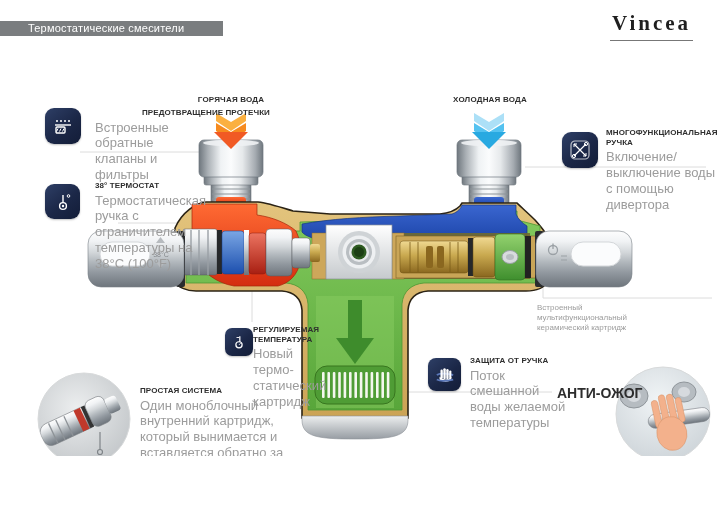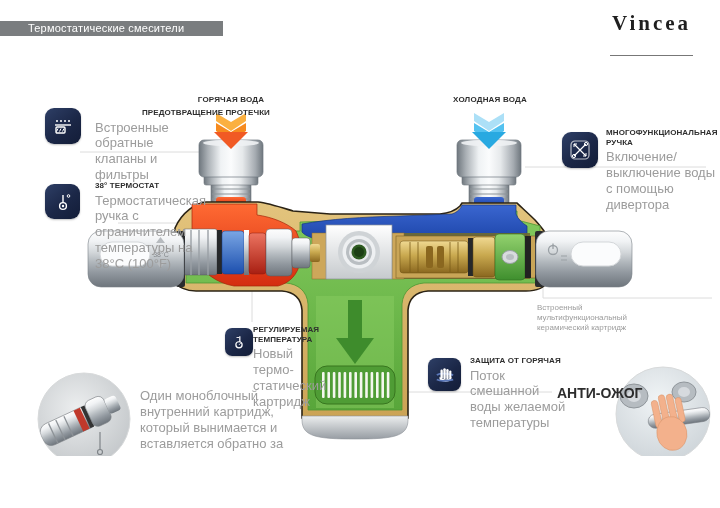--- a/index.html
+++ b/index.html
@@ -2,21 +2,21 @@
 <html><head>
 <meta charset="utf-8">
 <style>
   html,body{margin:0;padding:0;}
   .page{position:relative;width:720px;height:456px;background:#ffffff;overflow:hidden;
         font-family:"Liberation Sans",sans-serif;}
   
   .hdr-bar{position:absolute;left:0;top:21px;width:223px;height:15px;background:#7a7d7f;}
   .hdr-bar span{display:block;padding-left:28px;font-size:11px;line-height:15px;color:#ffffff;letter-spacing:.2px;}
   .logo{position:absolute;left:610px;top:11px;font-family:"Liberation Serif",serif;font-weight:bold;
-        font-size:21px;letter-spacing:3px;color:#1f1f1f;border-bottom:1px solid #777;padding:0 2px 19px 2px;}
+        font-size:21px;letter-spacing:3px;color:#1f1f1f;border-bottom:1px solid #777;padding:0 2px 4px 2px;}
   
   .wlabel{position:absolute;width:120px;text-align:center;font-size:8px;font-weight:bold;color:#2d2d2d;letter-spacing:.2px;}
   
   .ico{position:absolute;width:36px;height:36px;border-radius:9px;
        background:linear-gradient(140deg,#2e3f66 0%,#1b2747 55%,#131d38 100%);
        display:flex;align-items:center;justify-content:center;box-shadow:0 1px 2px rgba(0,0,0,.25);}
   .ico.sm{width:28px;height:28px;border-radius:7px;}
   .ico.md{width:33px;height:33px;border-radius:8px;}
   .ct{position:absolute;}
   .c-title{font-size:8px;font-weight:bold;color:#2e2e2e;line-height:1.2;letter-spacing:.1px;}
@@ -344,20 +344,21 @@
       <circle cx="11" cy="15" r="1.2" fill="#ffffff" stroke="none"></circle>
       <circle cx="16.5" cy="5" r="1.3" stroke-width="1"></circle>
     </svg>
   </div>
   <div class="ct ov" style="left:95px;top:181px;width:130px">
     <div class="c-title">38° ТЕРМОСТАТ</div>
     <div class="c-body" style="width:126px">Термостатическая ручка с ограничителем температуры на 38°C (100°F)</div>
   </div>
 
   <div class="ct ov" style="left:140px;top:386px;width:172px">
+    <div class="c-title">ПРОСТАЯ СИСТЕМА</div>
     <div class="c-body" style="width:168px">Один моноблочный внутренний картридж, который вынимается и вставляется обратно за считанные секунды</div>
   </div>
 
   <div class="ico ov" style="left:562px;top:132px">
     <svg width="24" height="24" viewBox="0 0 24 24" fill="none" stroke="#ffffff" stroke-width="1.2">
       <rect x="3" y="3" width="18" height="18" rx="4" opacity=".7"></rect>
       <path d="M6,6 L18,18 M18,6 L6,18"></path>
       <path d="M6,6 l3,0 M6,6 l0,3 M18,18 l-3,0 M18,18 l0,-3" stroke-width="1"></path>
       <circle cx="6" cy="18" r="1.6" stroke-width="1"></circle>
         <circle cx="18" cy="6" r="1.6" stroke-width="1"></circle>
@@ -390,21 +391,21 @@
         <rect x="6" y="5" width="2.6" height="10" rx="1.3"></rect>
         <rect x="9.2" y="3.5" width="2.6" height="12" rx="1.3"></rect>
         <rect x="12.4" y="4.5" width="2.6" height="11" rx="1.3"></rect>
         <rect x="15.6" y="6" width="2.4" height="9" rx="1.2"></rect>
         <path d="M5,13 q7,6 13,0 l0,3 q-6,5 -13,0 Z"></path>
       </g>
       <path d="M2,16 q5,3 18,0" stroke="#5a77b8" stroke-width="2" fill="none"></path>
     </svg>
   </div>
   <div class="ct ov" style="left:470px;top:356px;width:110px">
-    <div class="c-title">ЗАЩИТА ОТ ГОРЯЧАЯ</div>
+    <div class="c-title">ЗАЩИТА ОТ РУЧКА</div>
     <div class="c-body" style="width:102px">Поток смешанной воды желаемой температуры</div>
   </div>
 
   <div class="biglabel ov" style="left:557px;top:385px">АНТИ-ОЖОГ</div>
 
   <div class="url ov">www.vincea.ru</div>
   <div class="avito ov">
     <svg width="40" height="38" viewBox="0 0 40 38">
       <g fill="#e2e2e2">
         <circle cx="10" cy="8" r="5"></circle>

